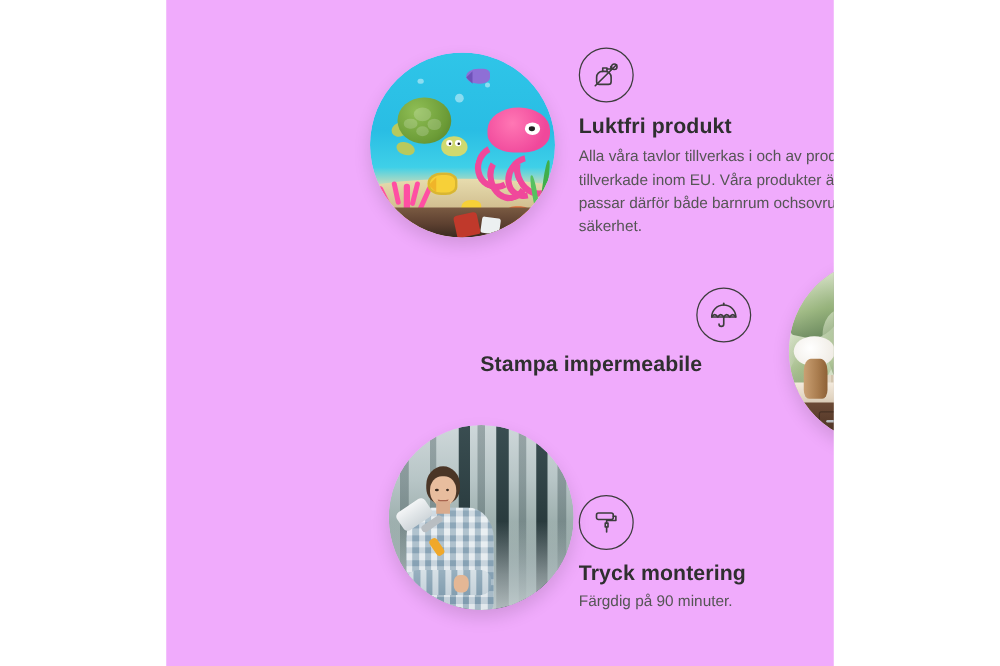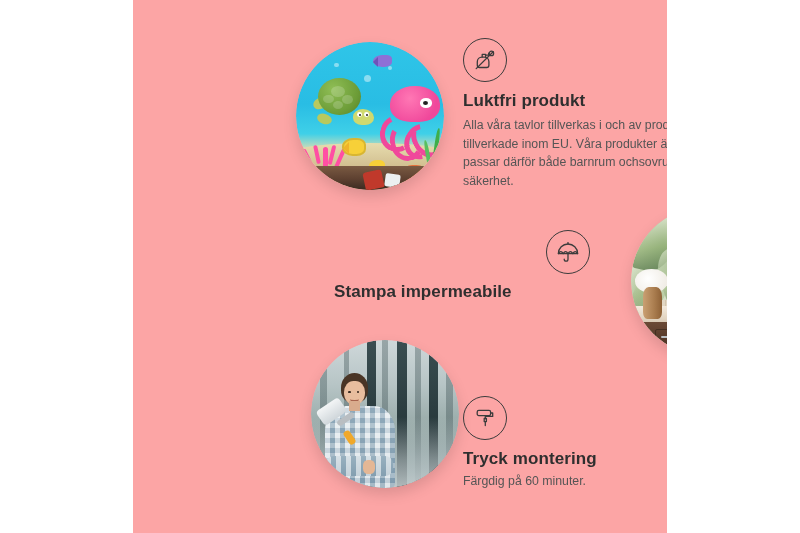--- a/index.html
+++ b/index.html
@@ -18,21 +18,21 @@
     width: 800px;
     height: 533px;
     background: #ffffff;
   }
   .panel {
     position: absolute;
     left: 133px;
     top: 0;
     width: 534px;
     height: 533px;
-    background: #fca5a5;
+    background: #f0abfc;
     overflow: hidden;
   }
 
   
   .circle {
     position: absolute;
     border-radius: 50%;
     overflow: hidden;
     box-shadow: 0 6px 14px rgba(0,0,0,0.13);
   }
@@ -167,21 +167,21 @@
     font-size: 12.3px;
     line-height: 1.52;
     color: #555555;
   }
 
   
   .f1 { left: 330px; top: 38px; width: 290px; text-align: left; }
   .f1 .icon-circle { margin-left: 0; }
 
   
-  .f2 { left: 201px; top: 230px; width: 256px; text-align: left; }
+  .f2 { left: 212px; top: 230px; width: 256px; text-align: center; }
   .f2 .icon-wrap { display:flex; justify-content:flex-end; }
   .f2 .f-title { margin: 8px 0 3px 0; }
 
   
   .f3 { left: 330px; top: 396px; width: 260px; text-align: left; }
   .f3 .f-title { margin: 9px 0 3px 0; }
 </style>
 </head>
 <body>
 
@@ -345,17 +345,17 @@
         <div class="icon-circle">
           <svg width="26" height="26" viewBox="0 0 26 26" fill="none" stroke="#3c3c3c" stroke-width="1.3" stroke-linecap="round" stroke-linejoin="round">
             <rect x="5.2" y="5.4" width="13.4" height="5.2" rx="1.6"></rect>
             <path d="M18.6 8h2.1v3.4h-7.4v2.1"></path>
             <path d="M13.3 13.5h-1.1v3.1h2.2v-3.1z"></path>
             <path d="M13.3 16.6v4"></path>
           </svg>
         </div>
       </div>
       <div class="f-title">Tryck montering</div>
-      <div class="f-desc">Färgdig på 60 minuter.</div>
+      <div class="f-desc">Färgdig på 90 minuter.</div>
     </div>
 
   </div>
 </div>
 
 </body></html>

